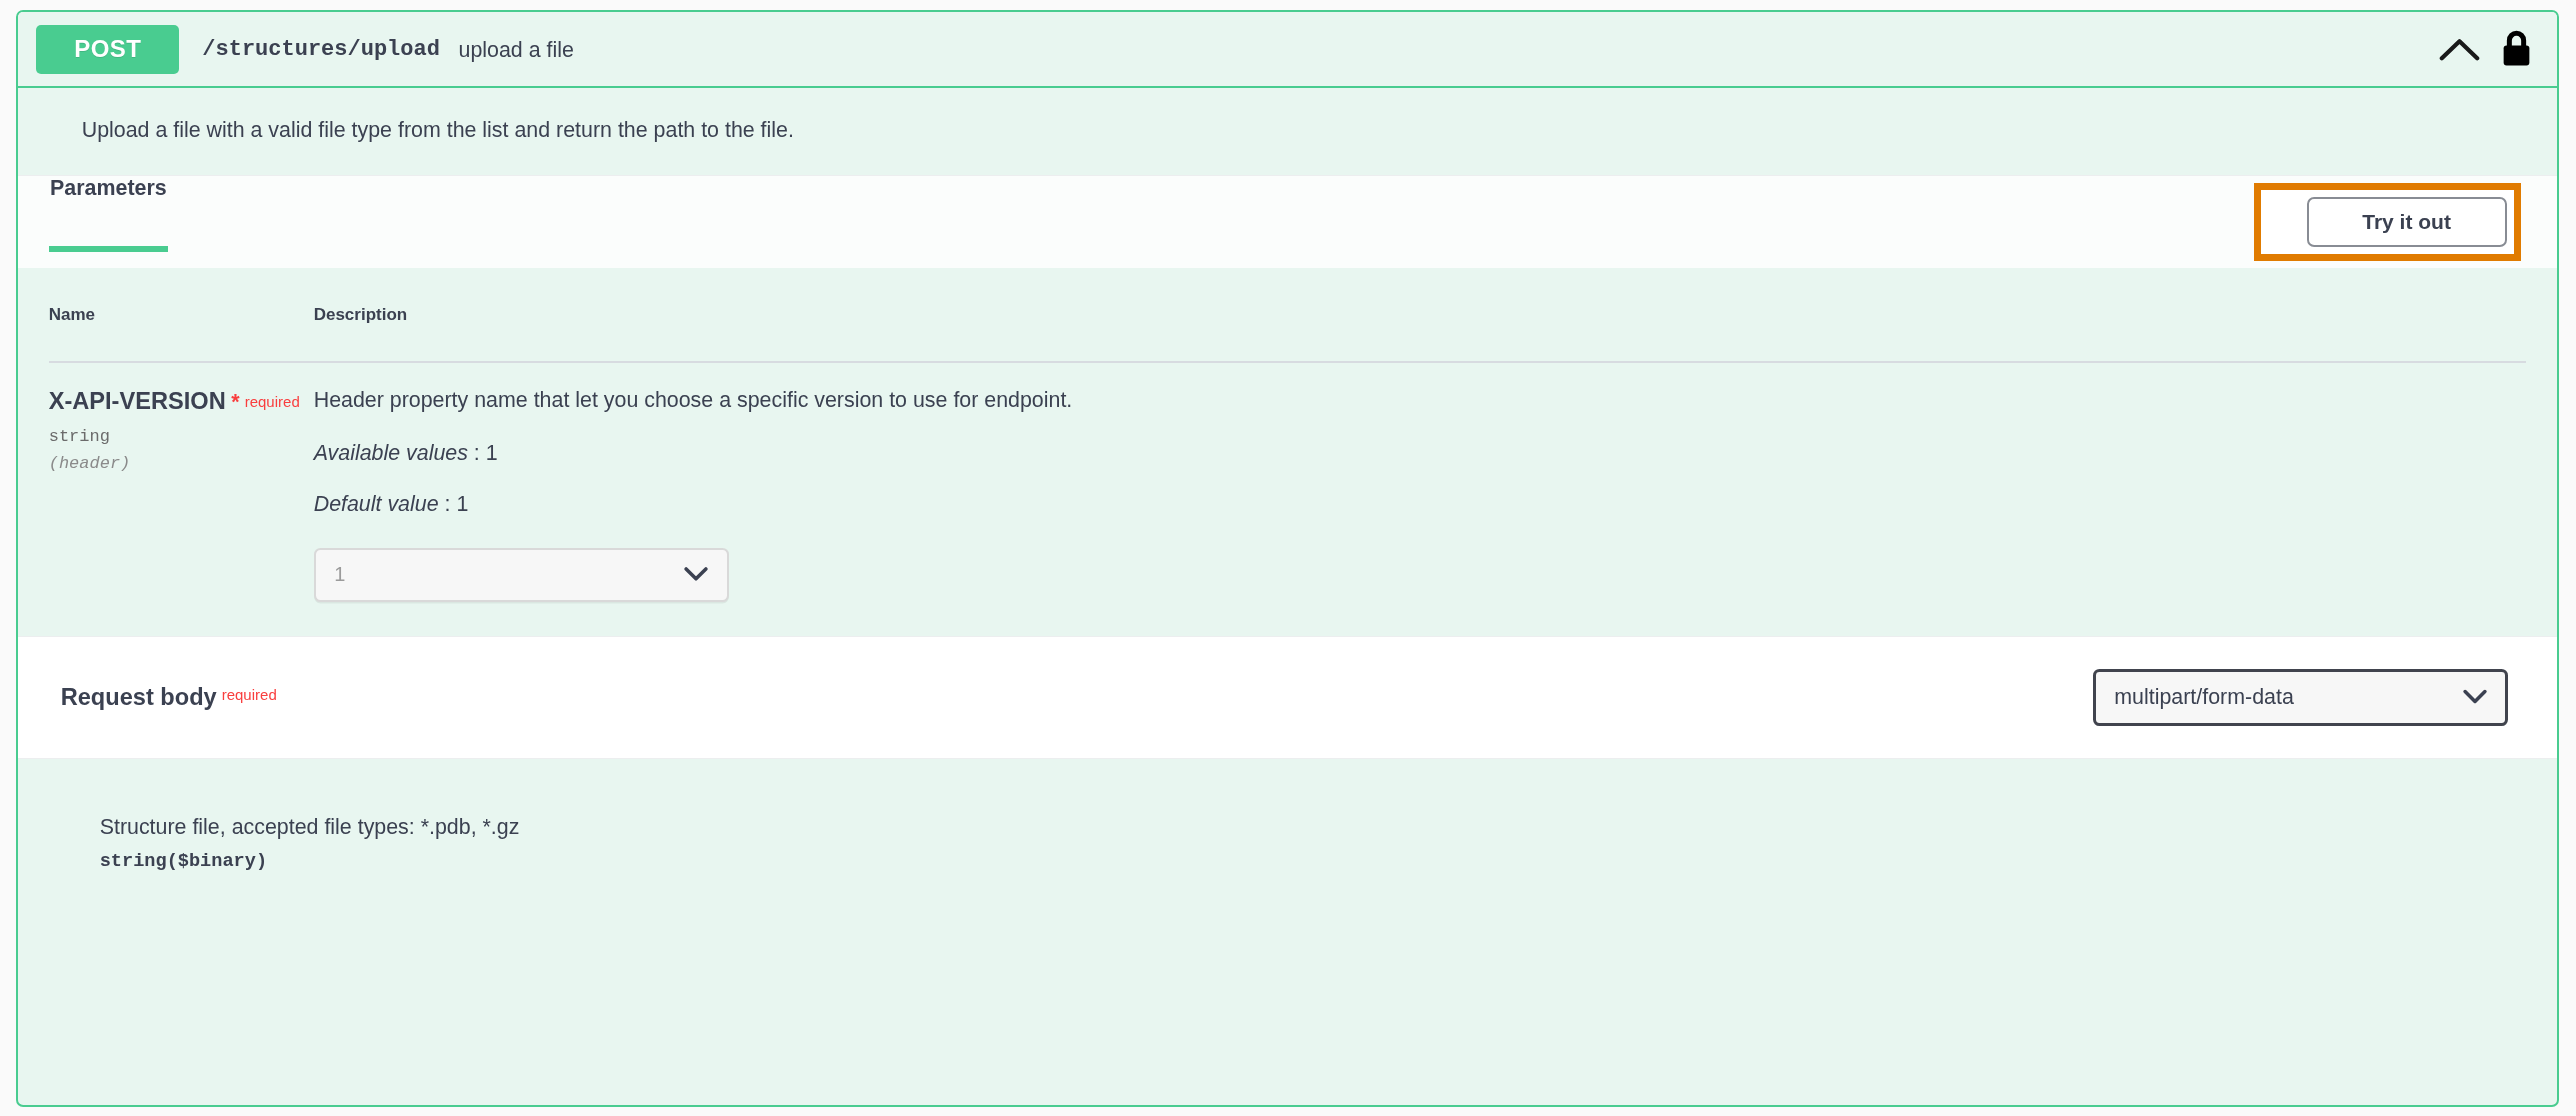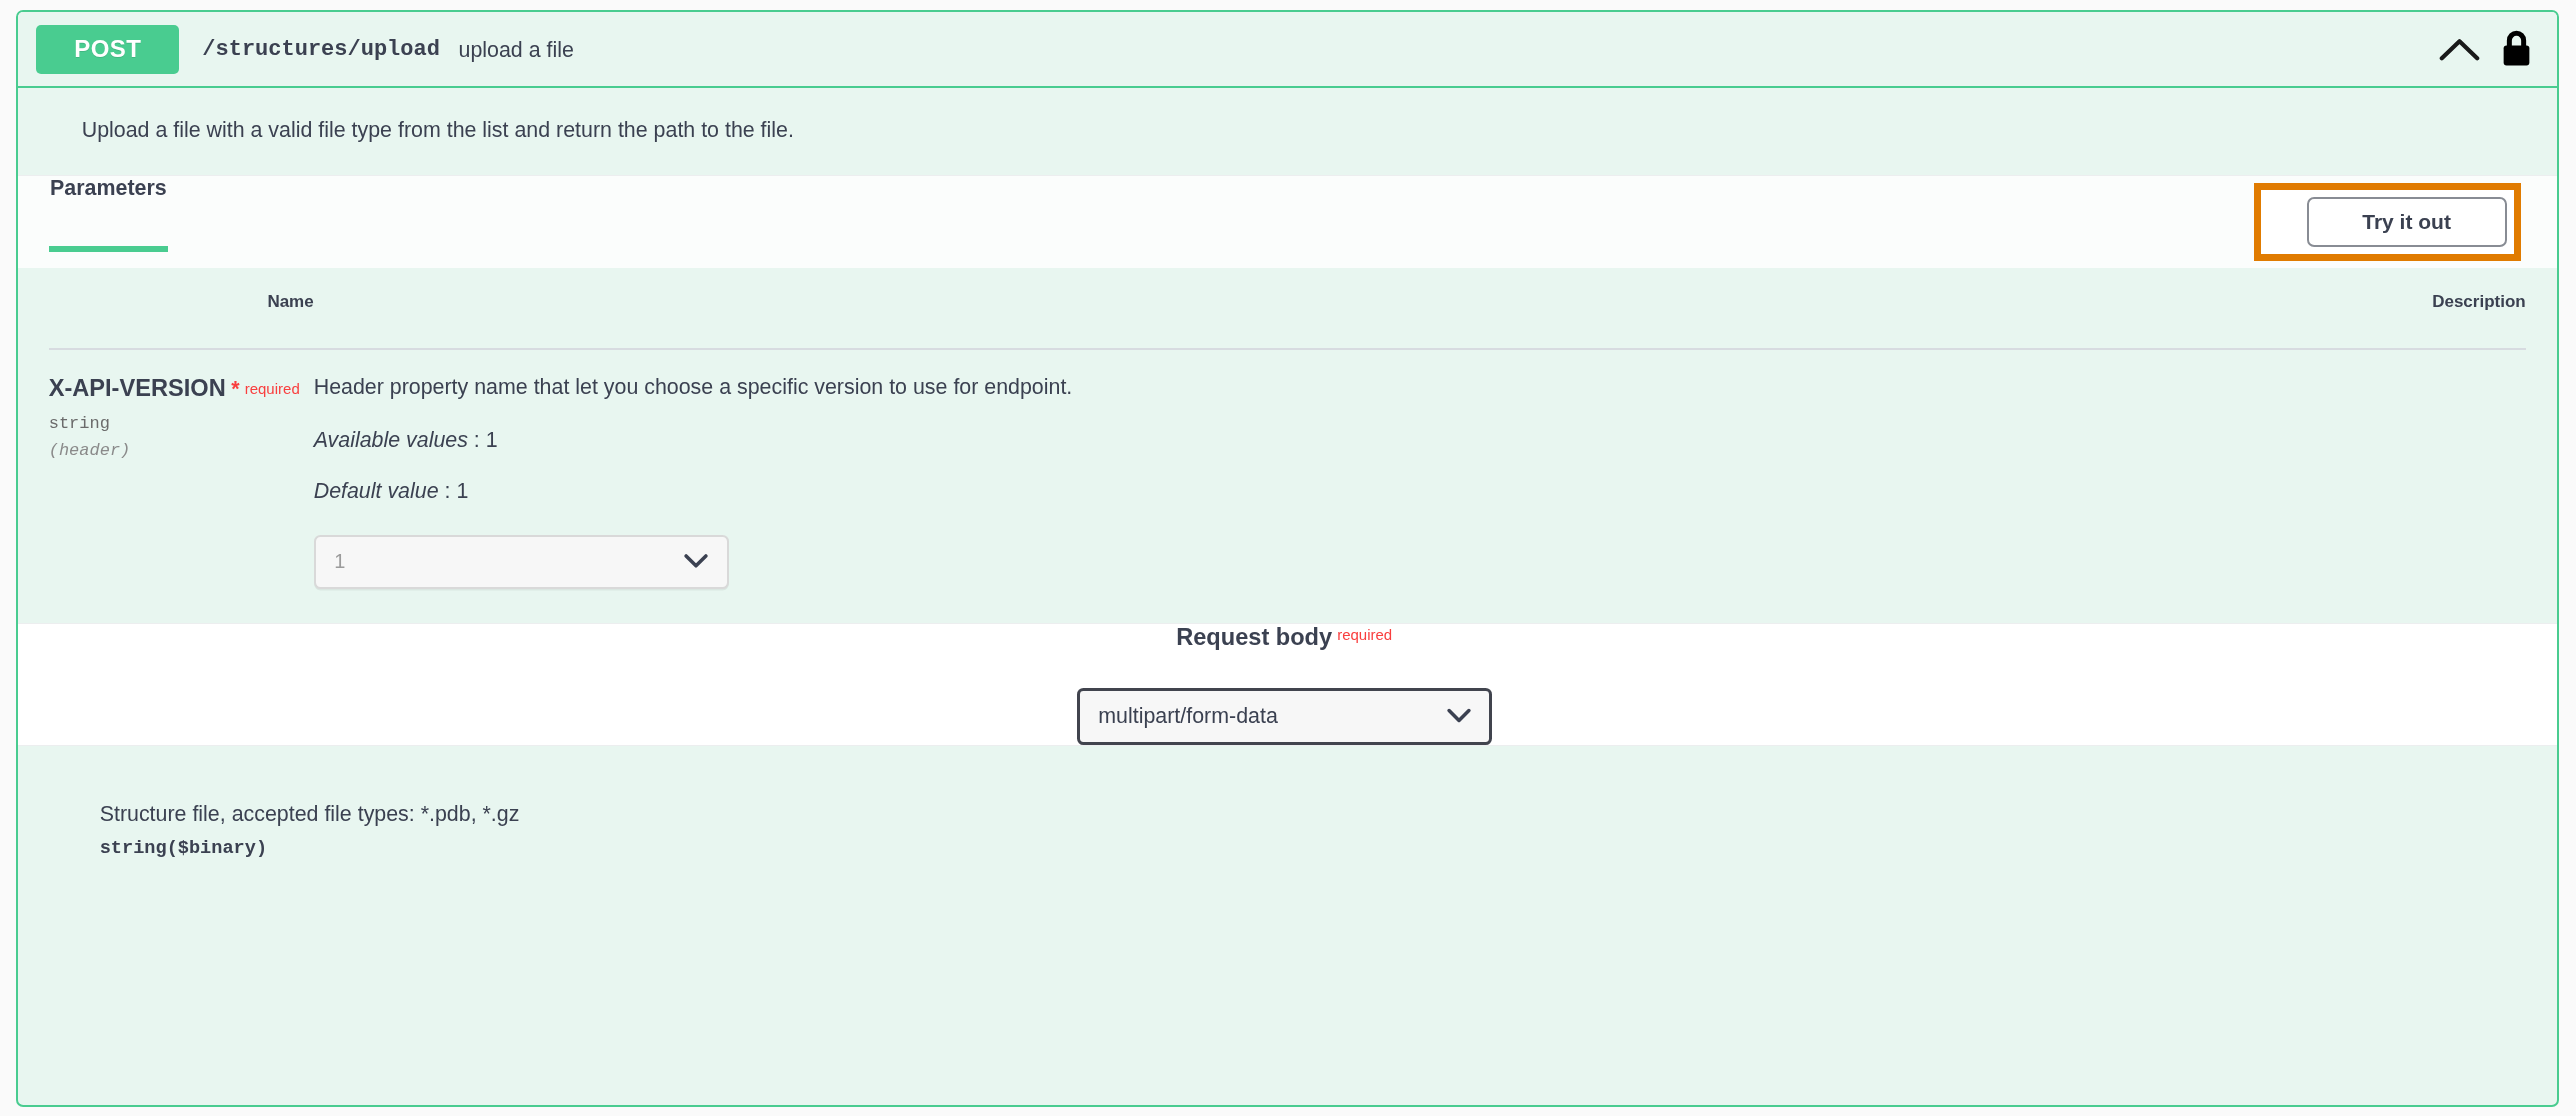--- a/index.html
+++ b/index.html
@@ -159,25 +159,25 @@
   .params-wrapper {
     background: #e8f6f0;
     padding: 0 31px 0 31px;
   }
   .params-table {
     width: 100%;
     border-collapse: collapse;
     table-layout: fixed;
   }
   .params-table th {
-    text-align: right;
+    text-align: left;
     font-size: 17px;
     font-weight: bold;
     color: #3b4151;
-    padding: 24px 0 36px 0;
+    padding: 37px 0 36px 0;
   }
   .col-name  { width: 265px; }
   .col-desc  { width: auto; }
 
   .params-table td {
     vertical-align: top;
     border-top: 2.1px solid #d7dbe0;
     padding: 24px 0 34px 0;
   }
   .param-name {
@@ -248,21 +248,20 @@
   
   .requestbody-row {
     background: #ffffff;
     height: 123px;
     box-sizing: border-box;
     display: flex;
     align-items: center;
     padding: 0 49px 0 43px;
     border-top: 0.7px solid #eceeef;
     border-bottom: 0.7px solid #eceeef;
-    flex-direction: column;
   }
   .requestbody-label {
     font-size: 23.6px;
     font-weight: bold;
     color: #3b4151;
     white-space: nowrap;
   }
   .requestbody-label .required-label {
     vertical-align: 4.3px;
   }

